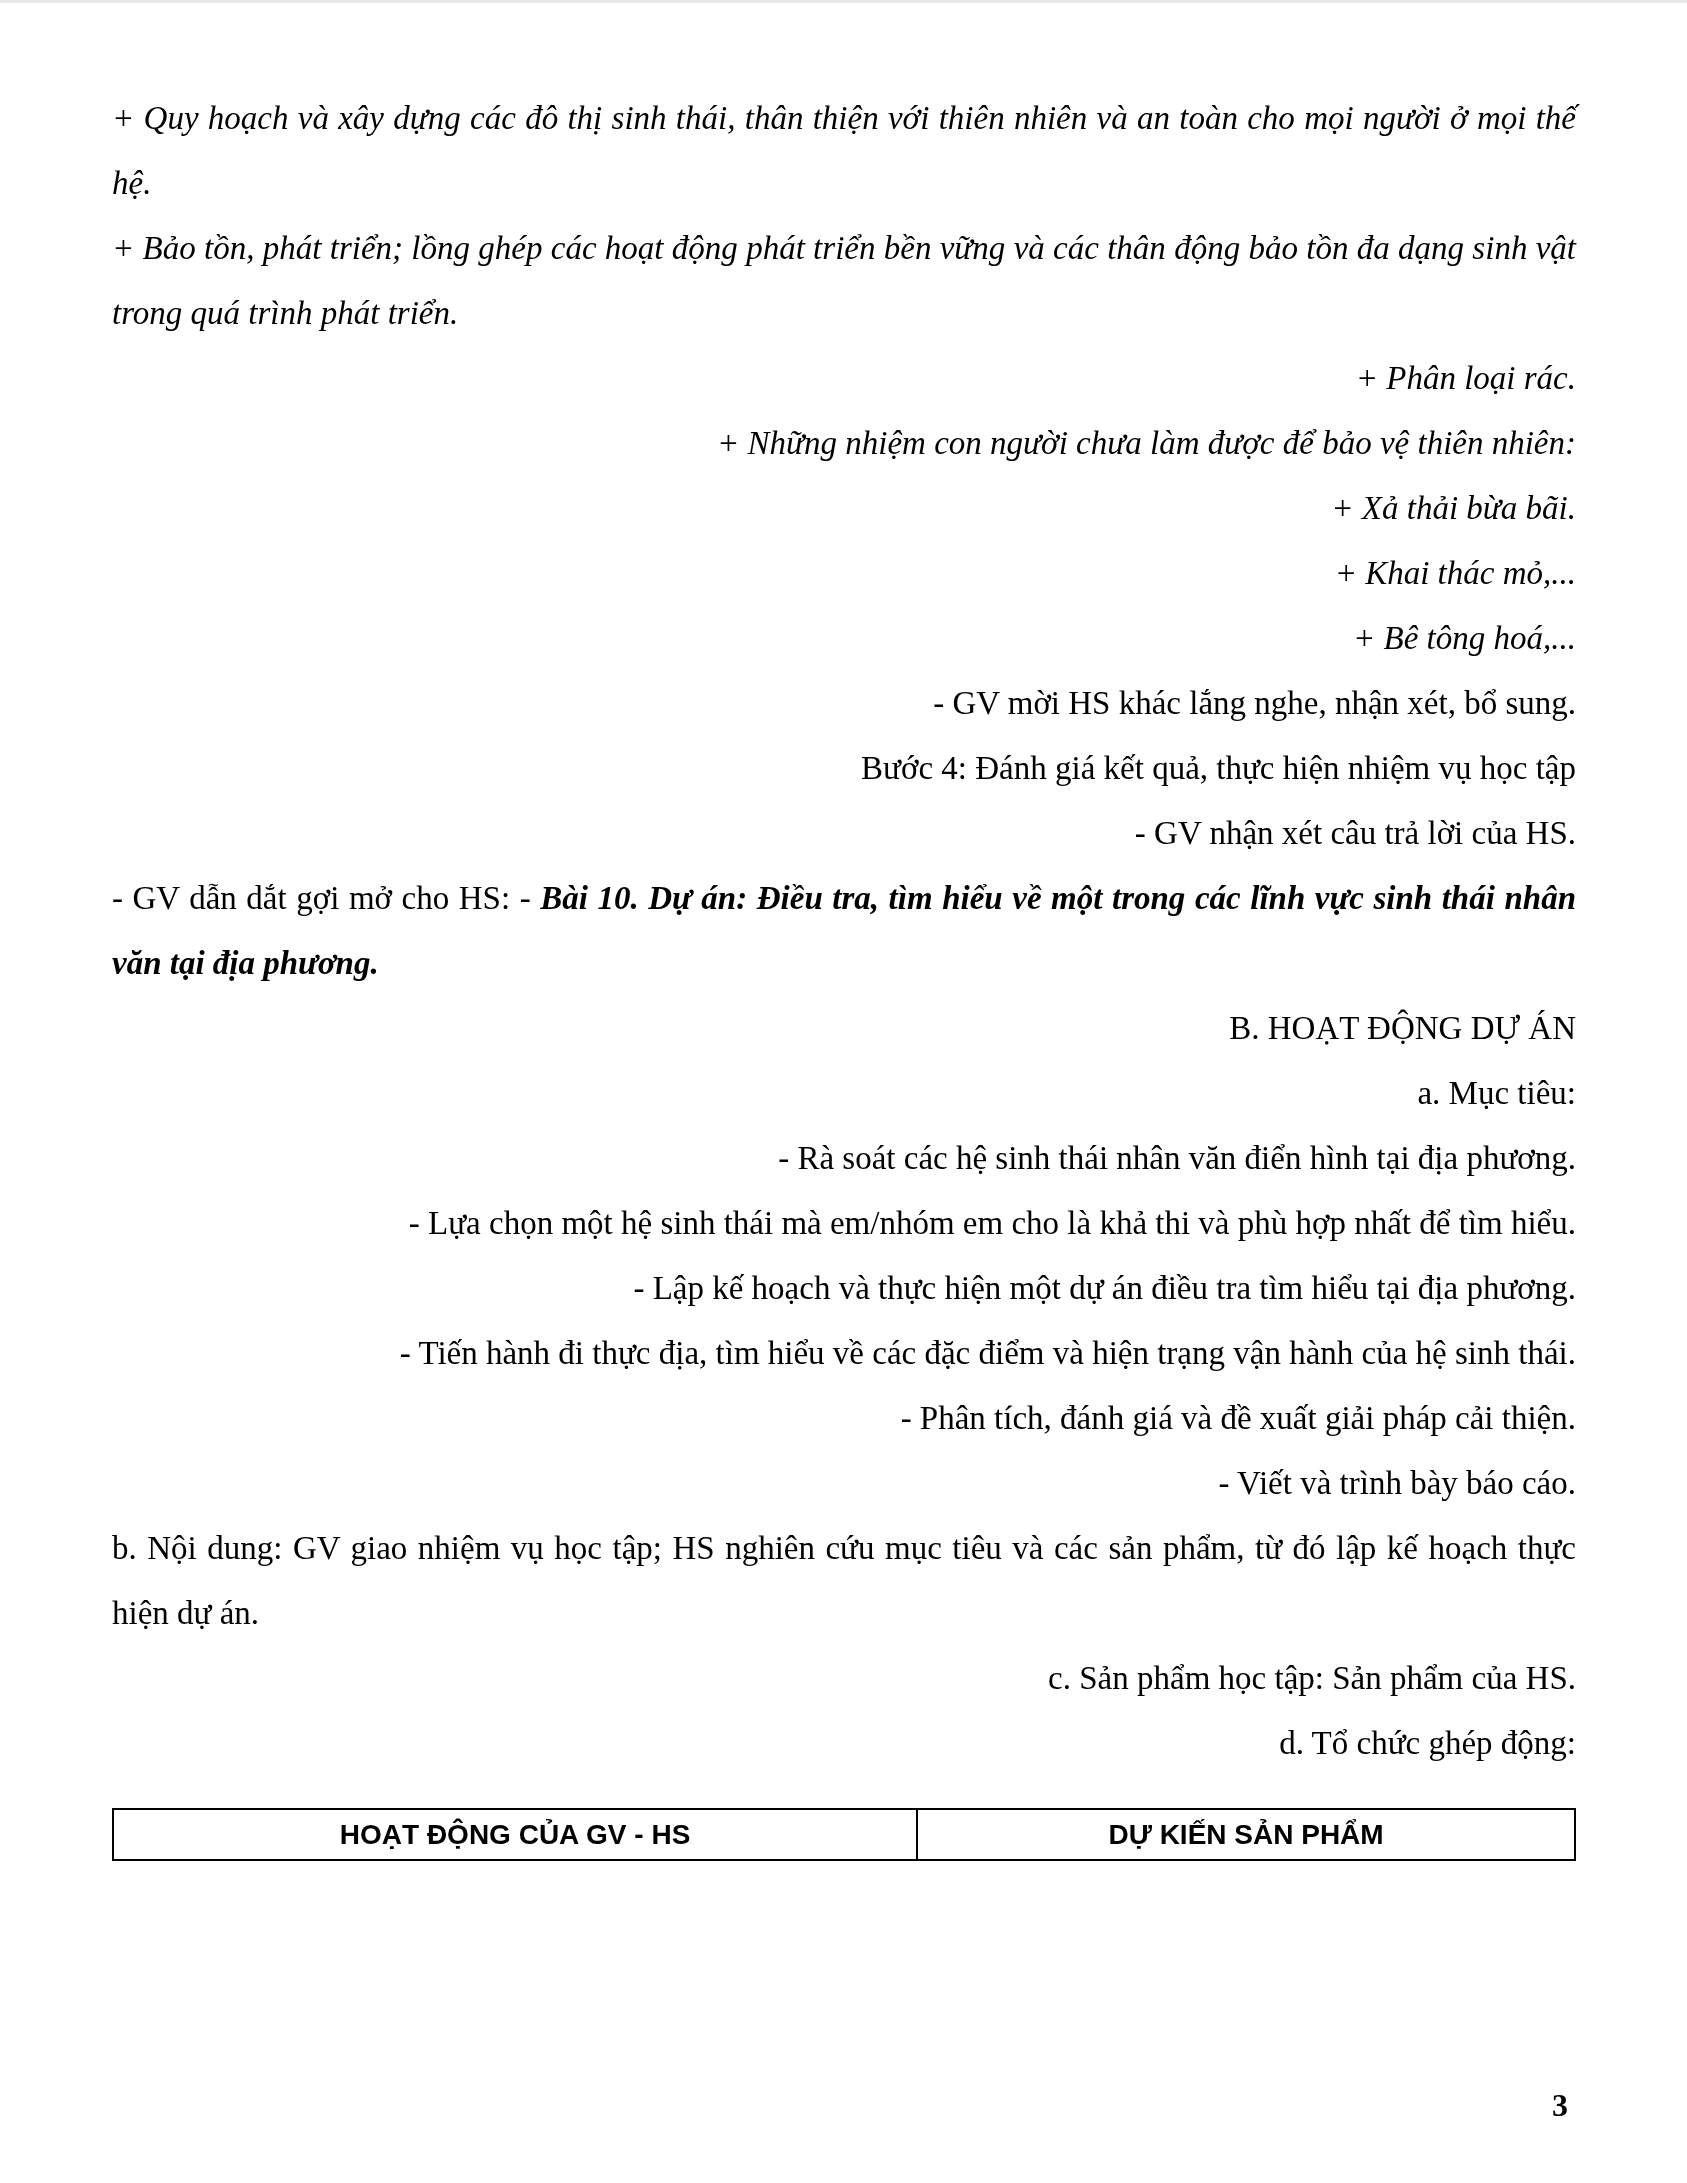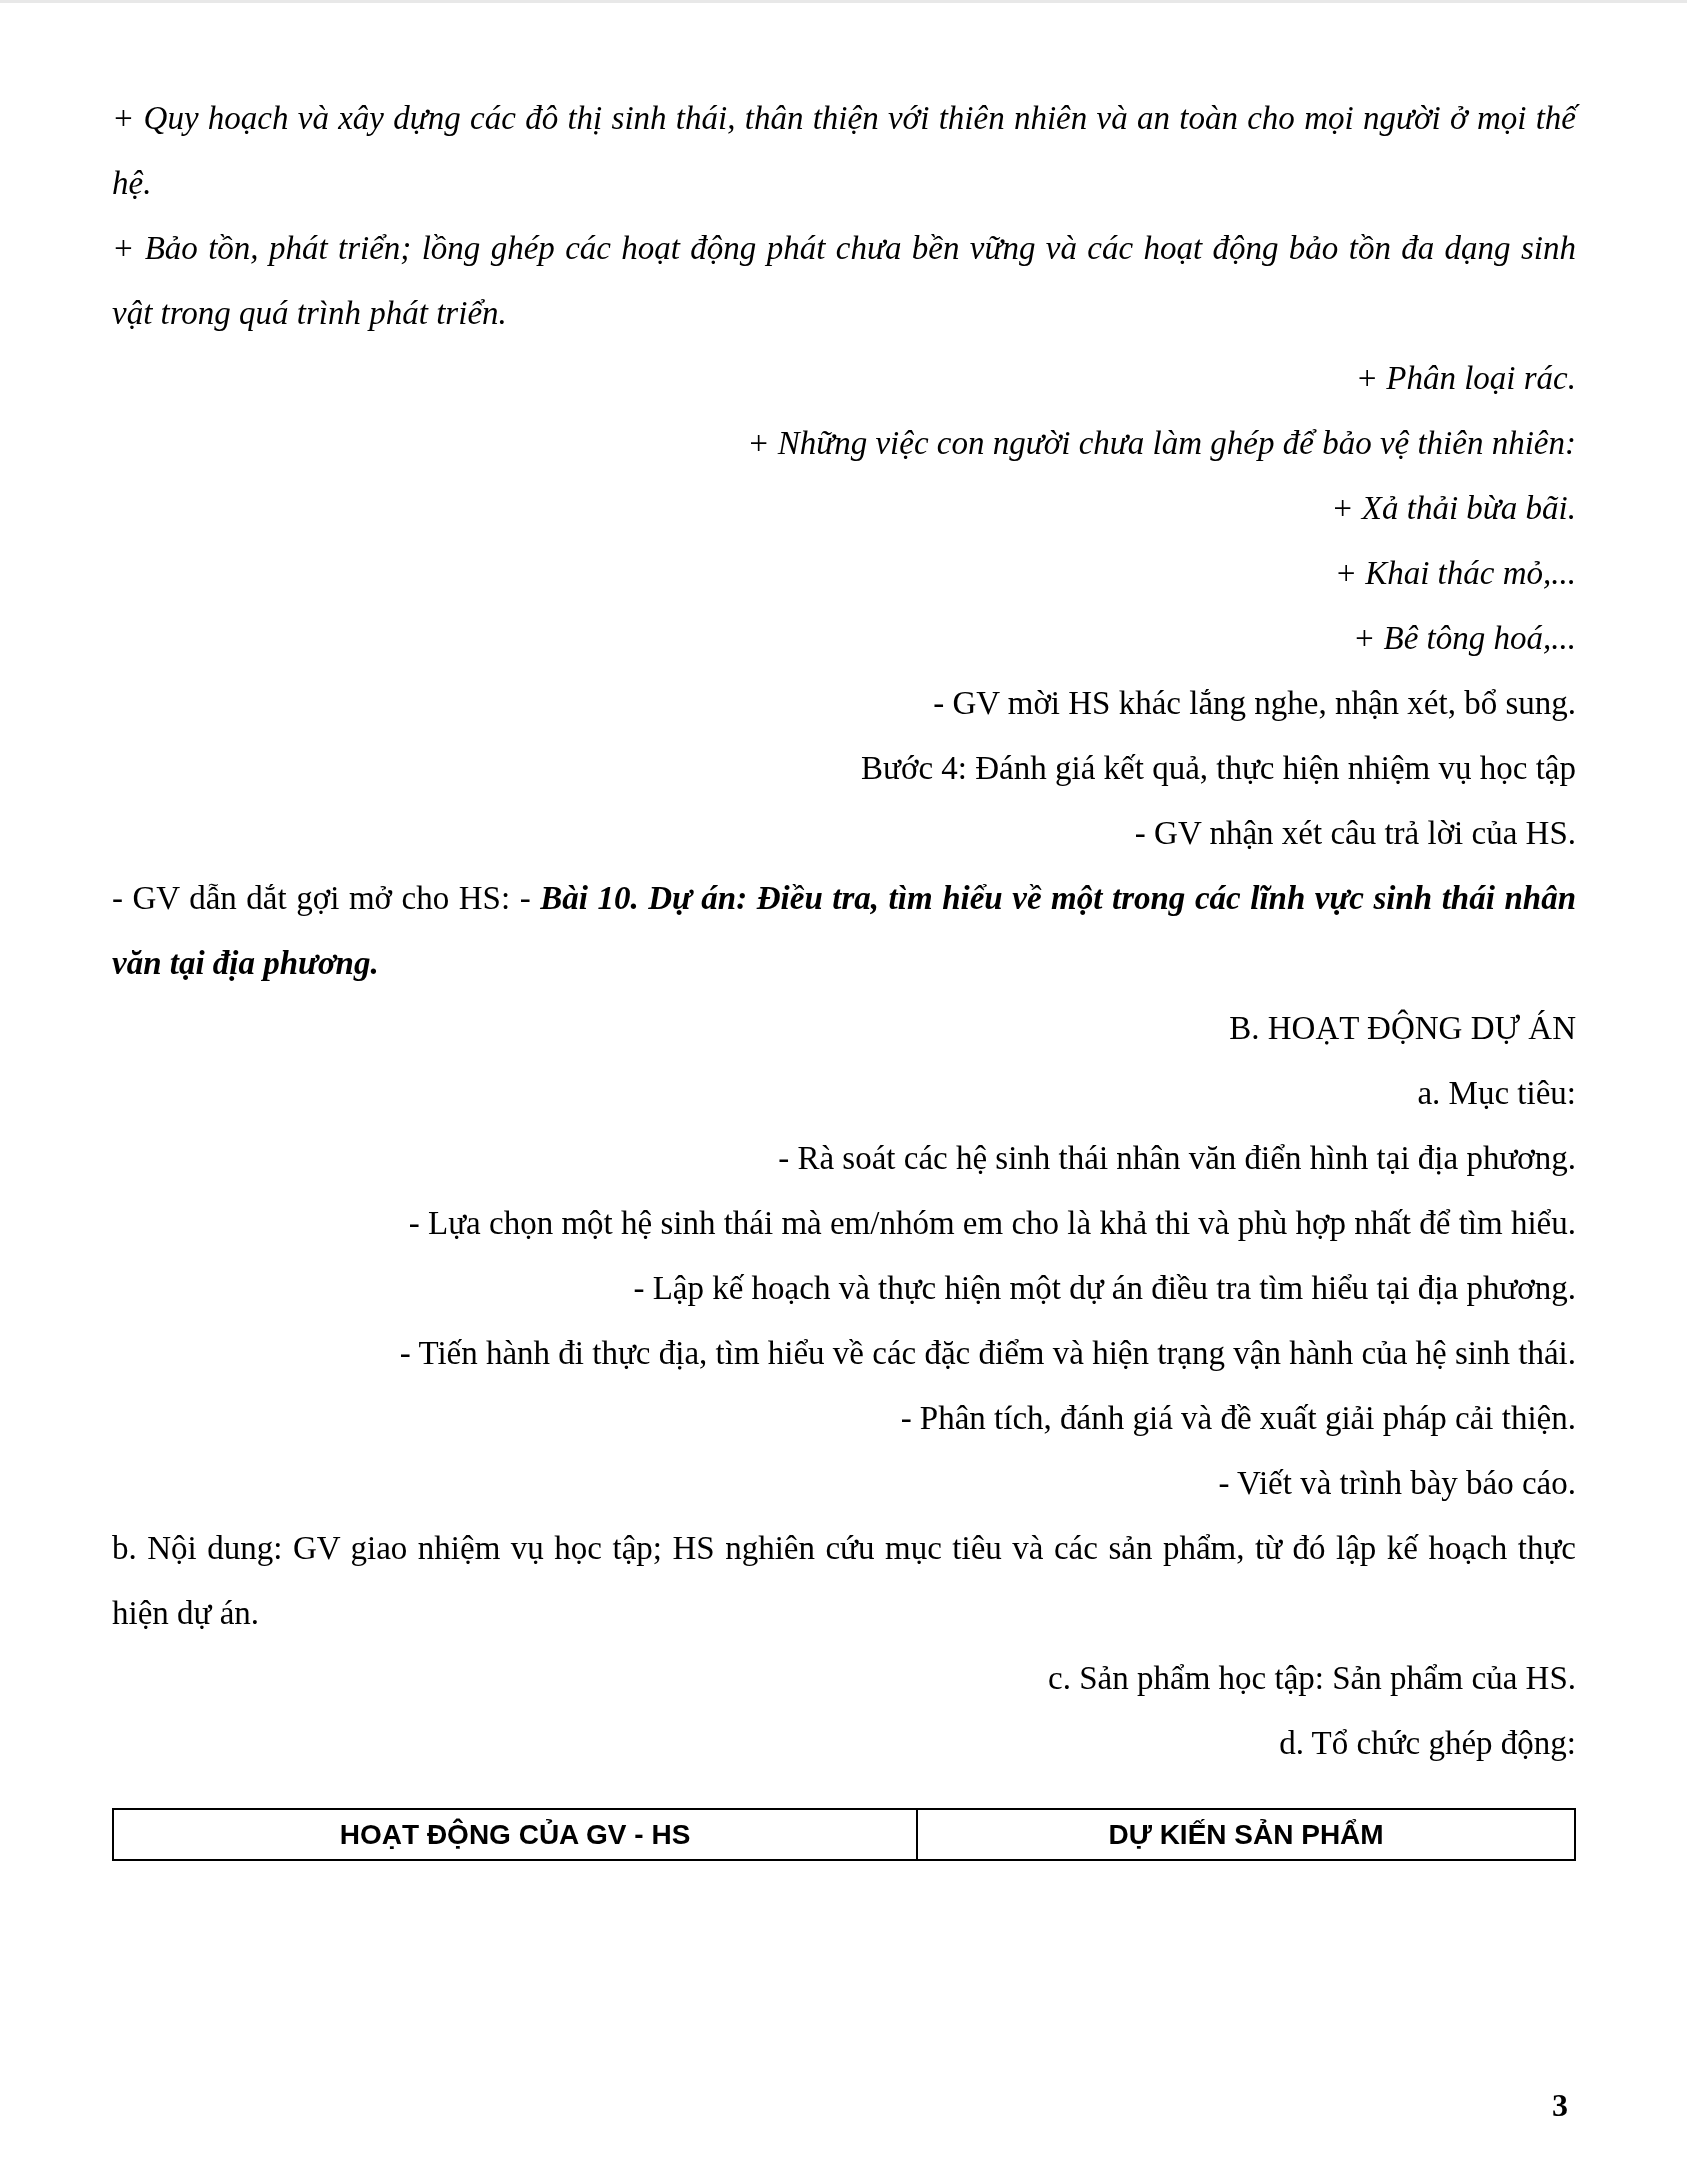--- a/index.html
+++ b/index.html
@@ -58,23 +58,23 @@
     line-height: 1;
   }
 </style>
 </head>
 <body>
 
 <div class="page">
   <div class="content">
 
     <p class="para italic justify">+ Quy hoạch và xây dựng các đô thị sinh thái, thân thiện với thiên nhiên và an toàn cho mọi người ở mọi thế hệ.</p>
-    <p class="para italic justify">+ Bảo tồn, phát triển; lồng ghép các hoạt động phát chưa bền vững và các hoạt động bảo tồn đa dạng sinh vật trong quá trình phát triển.</p>
+    <p class="para italic justify">+ Bảo tồn, phát triển; lồng ghép các hoạt động phát triển bền vững và các thân động bảo tồn đa dạng sinh vật trong quá trình phát triển.</p>
     <p class="para italic">+ Phân loại rác.</p>
-    <p class="para italic">+ Những việc con người chưa làm ghép để bảo vệ thiên nhiên:</p>
+    <p class="para italic">+ Những nhiệm con người chưa làm được để bảo vệ thiên nhiên:</p>
     <p class="para italic">+ Xả thải bừa bãi.</p>
     <p class="para italic">+ Khai thác mỏ,...</p>
     <p class="para italic">+ Bê tông hoá,...</p>
     <p class="para">- GV mời HS khác lắng nghe, nhận xét, bổ sung.</p>
     <p class="para bold">Bước 4: Đánh giá kết quả, thực hiện nhiệm vụ học tập</p>
     <p class="para">- GV nhận xét câu trả lời của HS.</p>
 
     <p class="para justify"><span>- GV dẫn dắt gợi mở cho HS: - </span><span class="bold-italic">Bài 10. Dự án: Điều tra, tìm hiểu về một trong các lĩnh vực sinh thái nhân văn tại địa phương.</span></p>
 
     <p class="para bold">B. HOẠT ĐỘNG DỰ ÁN</p>

